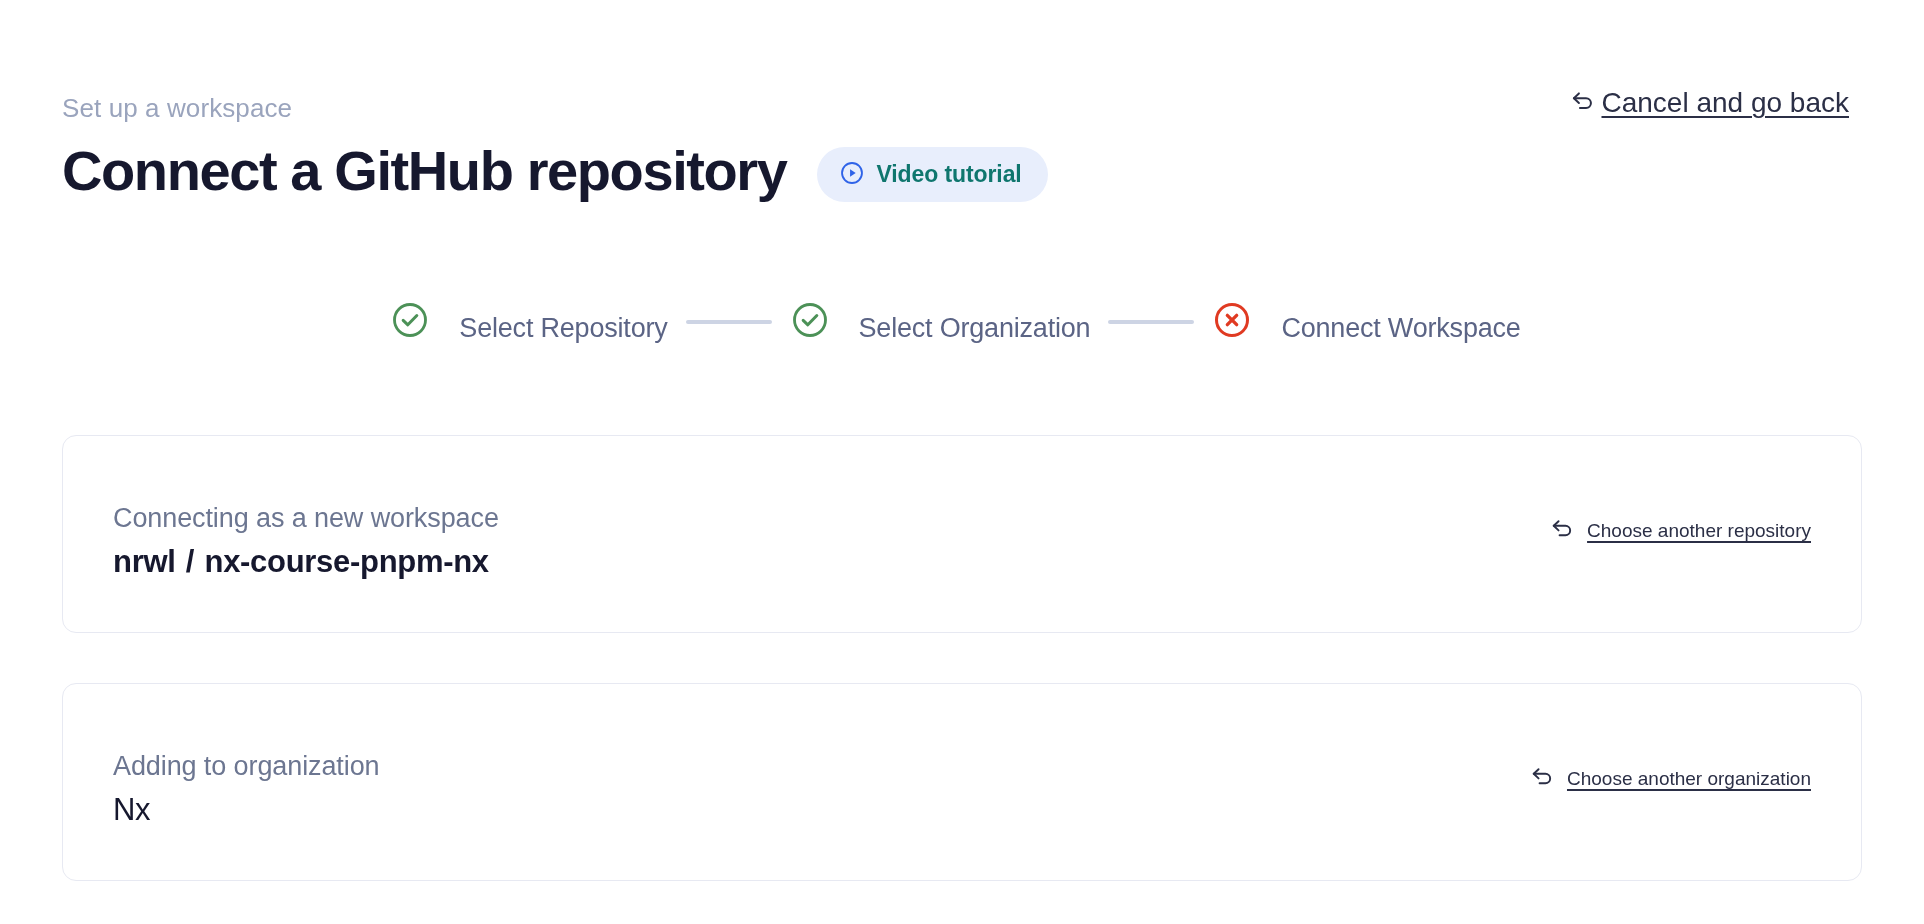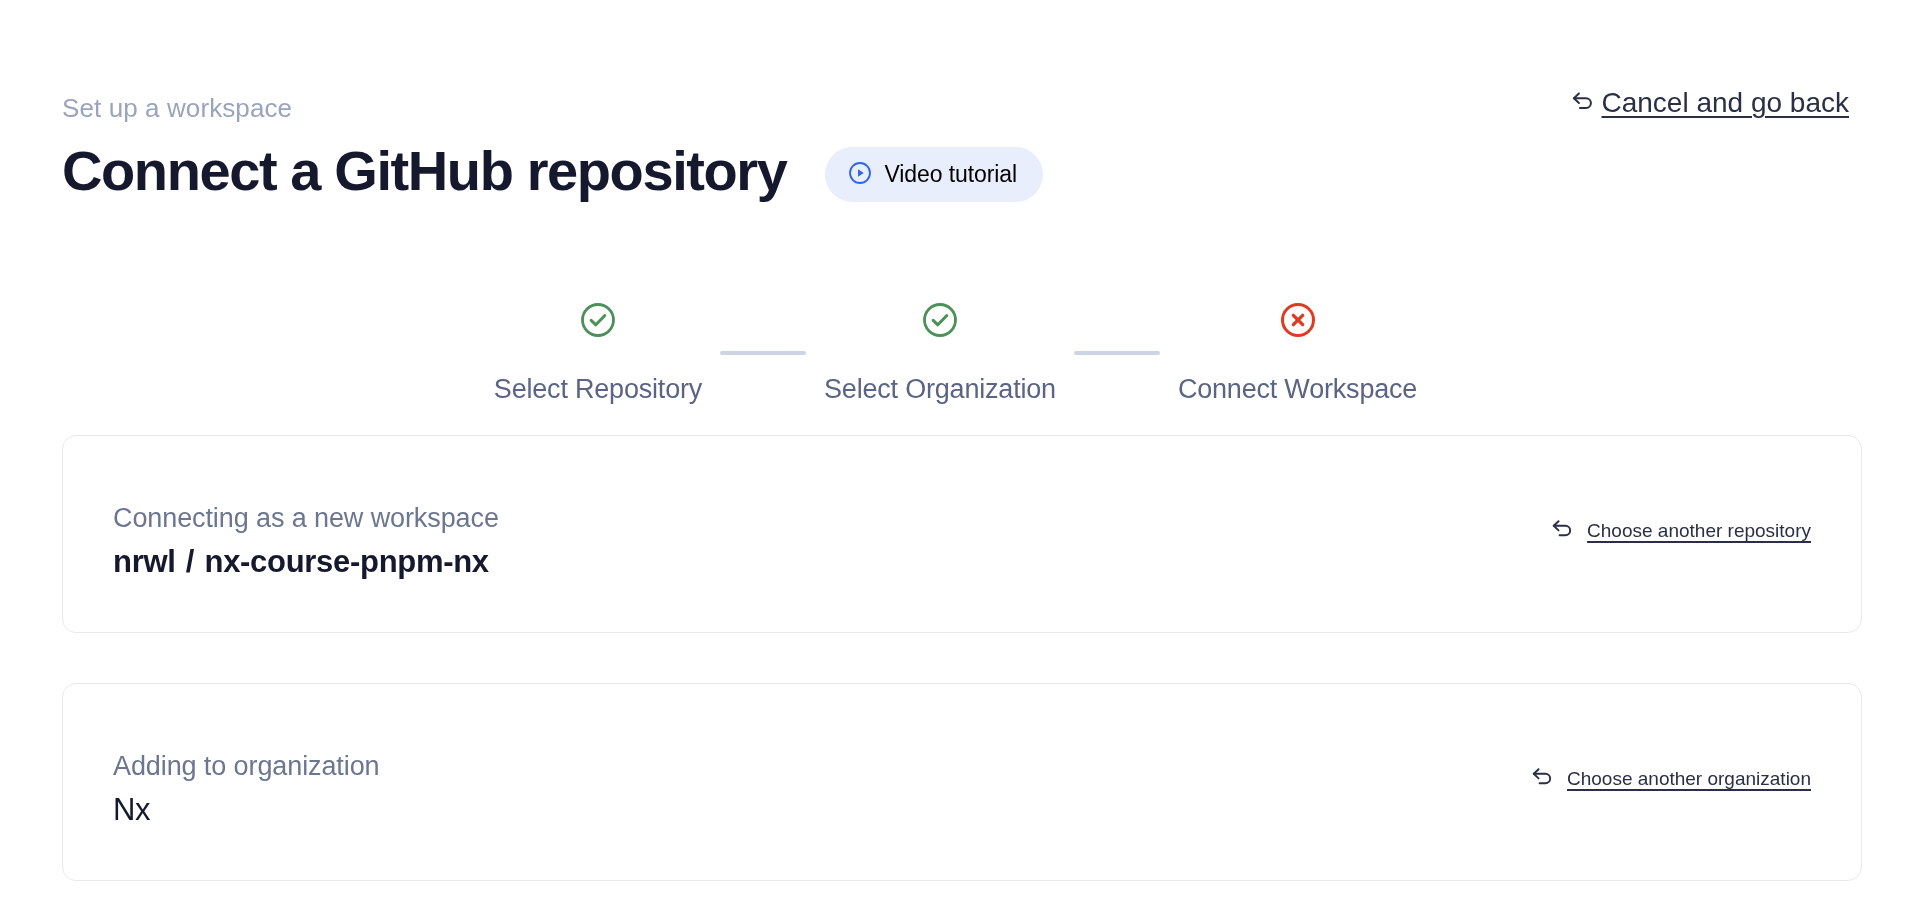--- a/index.html
+++ b/index.html
@@ -32,21 +32,21 @@
     font-size: 26px;
     line-height: 32px;
     color: #9aa4bd;
     font-weight: 400;
     letter-spacing: 0.1px;
   }
 
   .title-row {
     display: flex;
     align-items: center;
-    gap: 38px;
+    gap: 30px;
     margin-top: 14px;
   }
 
   .page-title {
     font-size: 56px;
     line-height: 66px;
     font-weight: 700;
     color: #16182e;
     letter-spacing: -1.4px;
     white-space: nowrap;
@@ -59,22 +59,22 @@
     background: #e8eefc;
     border-radius: 999px;
     padding: 13px 26px 13px 22px;
     cursor: pointer;
     border: none;
     margin-top: 6px;
   }
 
   .video-badge .label {
     font-size: 23px;
-    font-weight: 400;
-    color: #000000;
+    font-weight: 700;
+    color: #0f766e;
     letter-spacing: -0.1px;
     white-space: nowrap;
   }
 
   .play-icon { display: block; }
 
   
   .cancel-link {
     position: absolute;
     right: 62px;
@@ -109,24 +109,23 @@
     align-items: center;
   }
 
   .stepper-inner {
     display: flex;
     align-items: center;
   }
 
   .step {
     display: flex;
-    align-items: center;
+    align-items: flex-end;
     gap: 29px;
     cursor: pointer;
-    flex-direction: column;
   }
 
   .step-label {
     font-size: 27px;
     line-height: 32px;
     color: #5b6485;
     font-weight: 400;
     letter-spacing: -0.2px;
     white-space: nowrap;
   }

